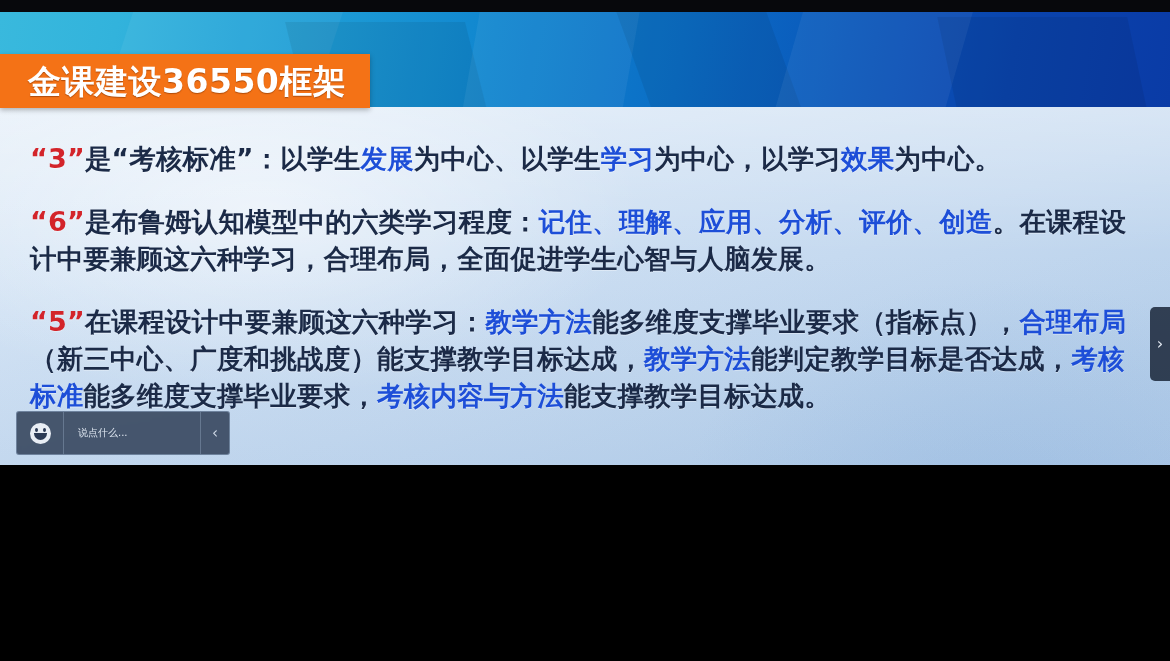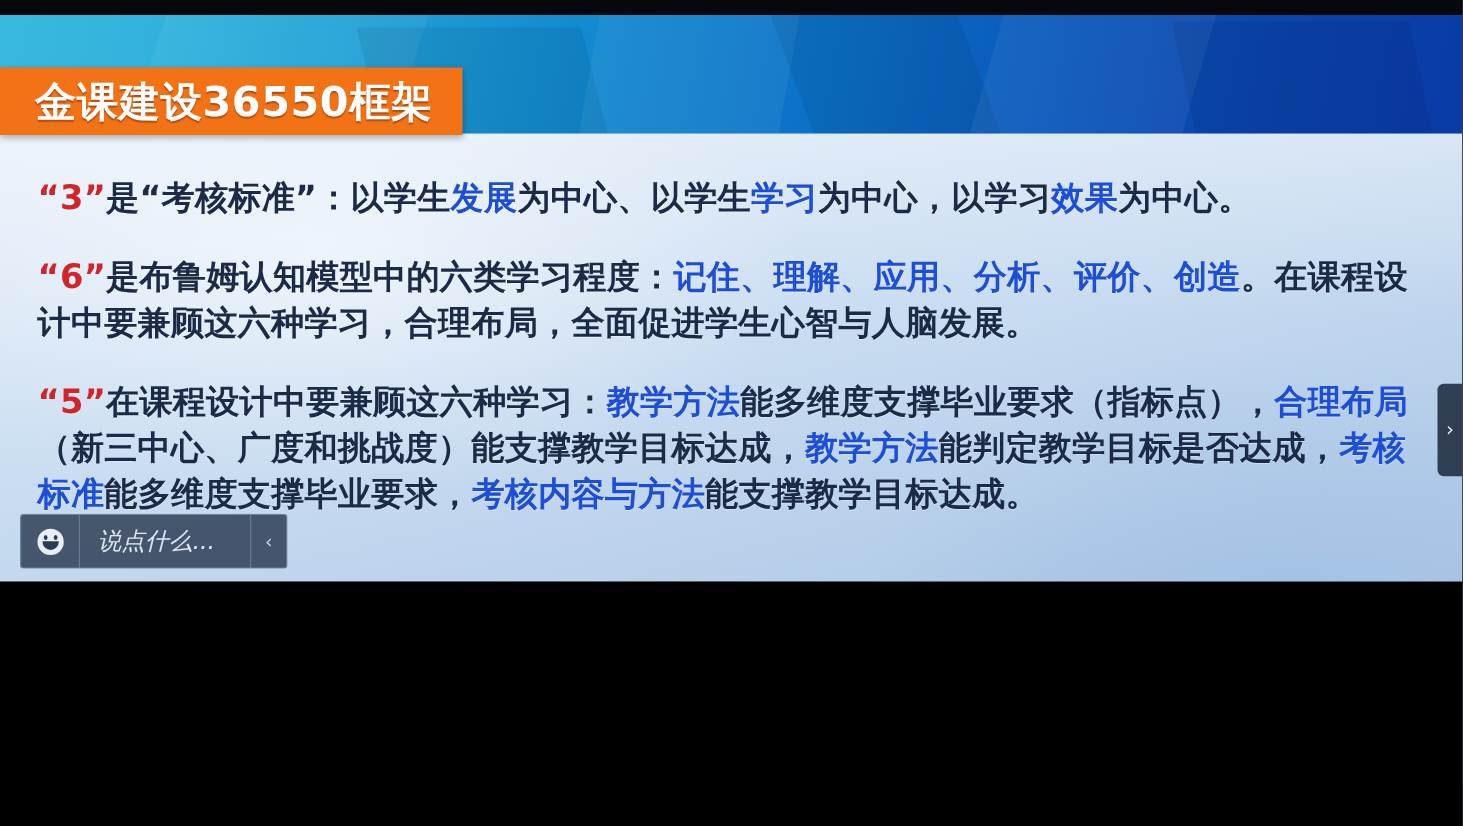--- a/index.html
+++ b/index.html
@@ -150,24 +150,23 @@
   }
   .cb-input {
     width: 122px;
     display: flex;
     align-items: center;
     padding-left: 14px;
     border-right: 1px solid rgba(180,200,225,0.30);
   }
   .cb-input span {
     font-family: "DejaVu Sans", "Liberation Sans", sans-serif;
-    font-size: 19px;
+    font-size: 10px;
     color: #dfe7f1;
     white-space: nowrap;
-    font-style: italic;
   }
   .cb-collapse {
     width: 28px;
     display: flex;
     align-items: center;
     justify-content: center;
     font-size: 15px;
     color: #cfd9e6;
     font-family: "DejaVu Sans", sans-serif;
   }

